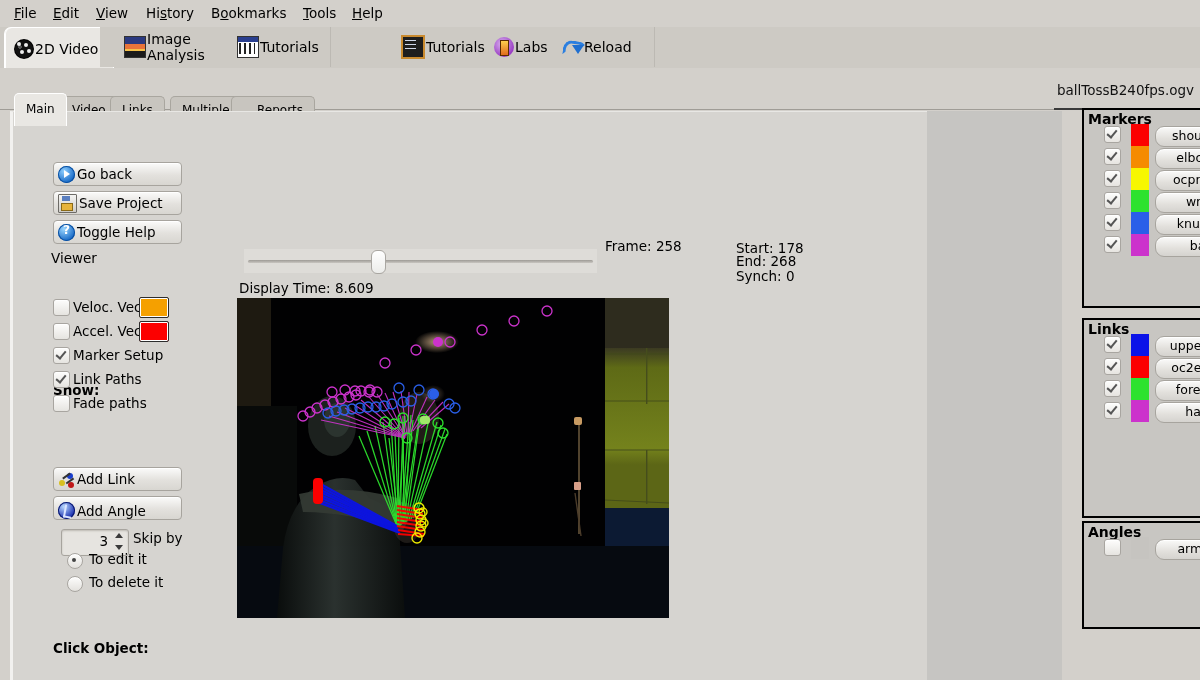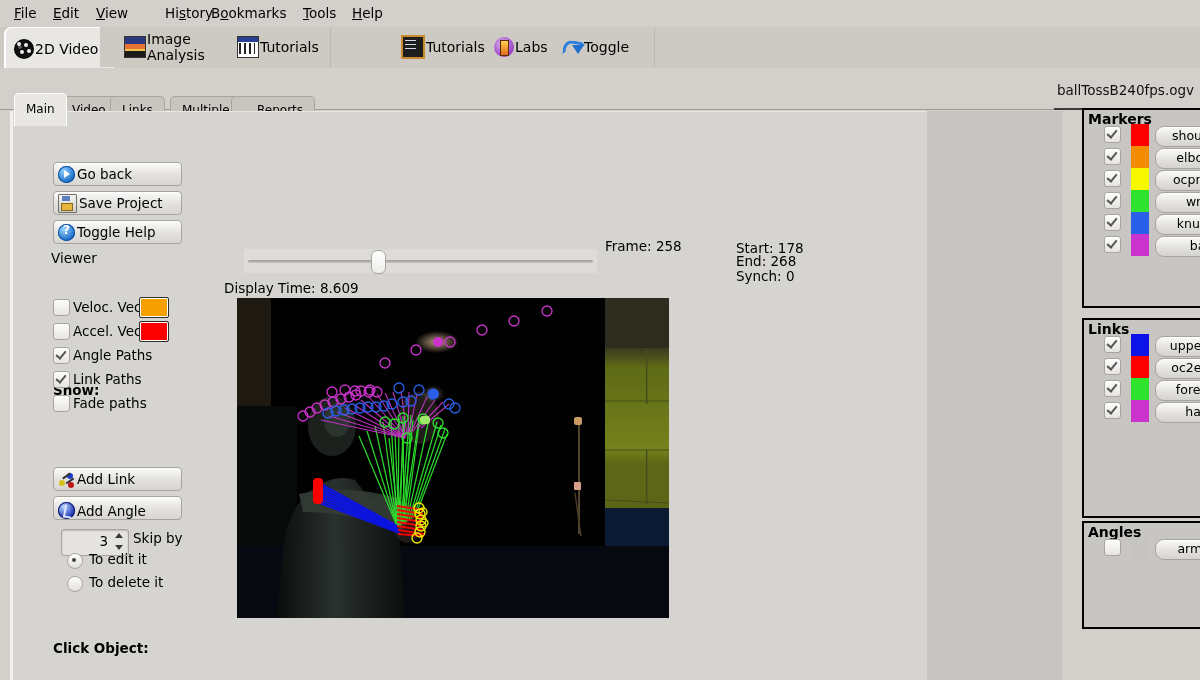--- a/index.html
+++ b/index.html
@@ -150,21 +150,21 @@
 </style>
 </head>
 <body>
 
 <div class="app">
 
   <div class="menubar" id="menubar">
       <div class="menu-item" style="left: 8px;"><u>F</u>ile</div>
       <div class="menu-item" style="left: 47px;"><u>E</u>dit</div>
       <div class="menu-item" style="left: 90px;"><u>V</u>iew</div>
-      <div class="menu-item" style="left: 140px; margin-left: 19px;">Hi<u>s</u>tory</div>
+      <div class="menu-item" style="left: 140px;">Hi<u>s</u>tory</div>
       <div class="menu-item" style="left: 205px;">B<u>o</u>okmarks</div>
       <div class="menu-item" style="left: 297px;"><u>T</u>ools</div>
       <div class="menu-item" style="left: 346px;"><u>H</u>elp</div>
     </div>
 
   <div class="toolbar" id="toolbar">
       <div class="ttab active" style="left: 4px; width: 90px;">
         <span class="ticon ic-film"></span>
         <span>2D Video</span>
       </div>
@@ -179,21 +179,21 @@
       <div class="ttab" style="left: 392px; width: 86px;">
         <span class="ticon ic-tut"></span>
         <span>Tutorials</span>
       </div>
       <div class="ttab" style="left: 485px; width: 62px;">
         <span class="ticon ic-labs"></span>
         <span>Labs</span>
       </div>
       <div class="ttab" style="left: 554px; width: 82px;">
         <span class="ticon ic-reload"></span>
-        <span>Toggle</span>
+        <span>Reload</span>
       </div>
     </div>
 
   <div class="subtabs" id="subtabs">
     <div class="line"></div>
     <div class="filelabel">ballTossB240fps.ogv</div>
     <div class="filelabel-underline"></div>
   <div class="stab active" style="left: 14px;">Main</div>
       <div class="stab" style="left: 60px;">Video</div>
       <div class="stab" style="left: 110px;">Links</div>
@@ -213,21 +213,21 @@
       <div class="arrows"></div>
     </div>
     <div class="secLabel" style="left:120px;top:418px;">Skip by</div>
 
     <div class="secLabel bold" style="left:40px;top:528px;">Click Object:</div>
 
     <div class="sliderbox">
       <div class="track"></div>
       <div class="thumb" id="slider-thumb" style="left: 126.84px;"></div>
     </div>
-    <div class="info" style="left:211px;top:168px;">Display Time: 8.609</div>
+    <div class="info" style="left:226px;top:168px;">Display Time: 8.609</div>
     <div class="info" style="left:592px;top:126px;">Frame: 258</div>
     <div class="info" style="left:723px;top:128px;">Start: 178</div>
     <div class="info" style="left:723px;top:141px;">End: 268</div>
     <div class="info" style="left:723px;top:156px;">Synch: 0</div>
 
     <div class="video">
       <svg class="vlayer" viewBox="0 0 432 320" preserveAspectRatio="none">
         <defs>
           <linearGradient id="wallG" x1="0" y1="0" x2="0" y2="1">
             <stop offset="0" stop-color="#3b3a22"></stop>
@@ -445,21 +445,21 @@
         <span class="bicon ic-angle"></span>
         <span>Add Angle</span>
       </div>
       <div class="cb" style="left: 40px; top: 187px;"></div>
       <div class="cbl" style="left: 60px; top: 187px;">Veloc. Vec</div>
       <div class="swatch" style="left: 126px; top: 185px; background: rgb(245, 160, 0);"></div>
       <div class="cb" style="left: 40px; top: 211px;"></div>
       <div class="cbl" style="left: 60px; top: 211px;">Accel. Vec</div>
       <div class="swatch" style="left: 126px; top: 209px; background: rgb(252, 0, 0);"></div>
       <div class="cb on" style="left: 40px; top: 235px;"></div>
-      <div class="cbl" style="left: 60px; top: 235px;">Angle Paths</div>
+      <div class="cbl" style="left: 60px; top: 235px;">Marker Setup</div>
       <div class="cb on" style="left: 40px; top: 259px;"></div>
       <div class="cbl" style="left: 60px; top: 259px;">Link Paths</div>
       <div class="cb" style="left: 40px; top: 283px;"></div>
       <div class="cbl" style="left: 60px; top: 283px;">Fade paths</div>
       <div class="radio on" style="left: 54px; top: 441px;"></div>
       <div class="cbl" style="left: 76px; top: 439px;">To edit it</div>
       <div class="radio" style="left: 54px; top: 464px;"></div>
       <div class="cbl" style="left: 76px; top: 462px; text-align: right;">To delete it</div>
     </div>
 

